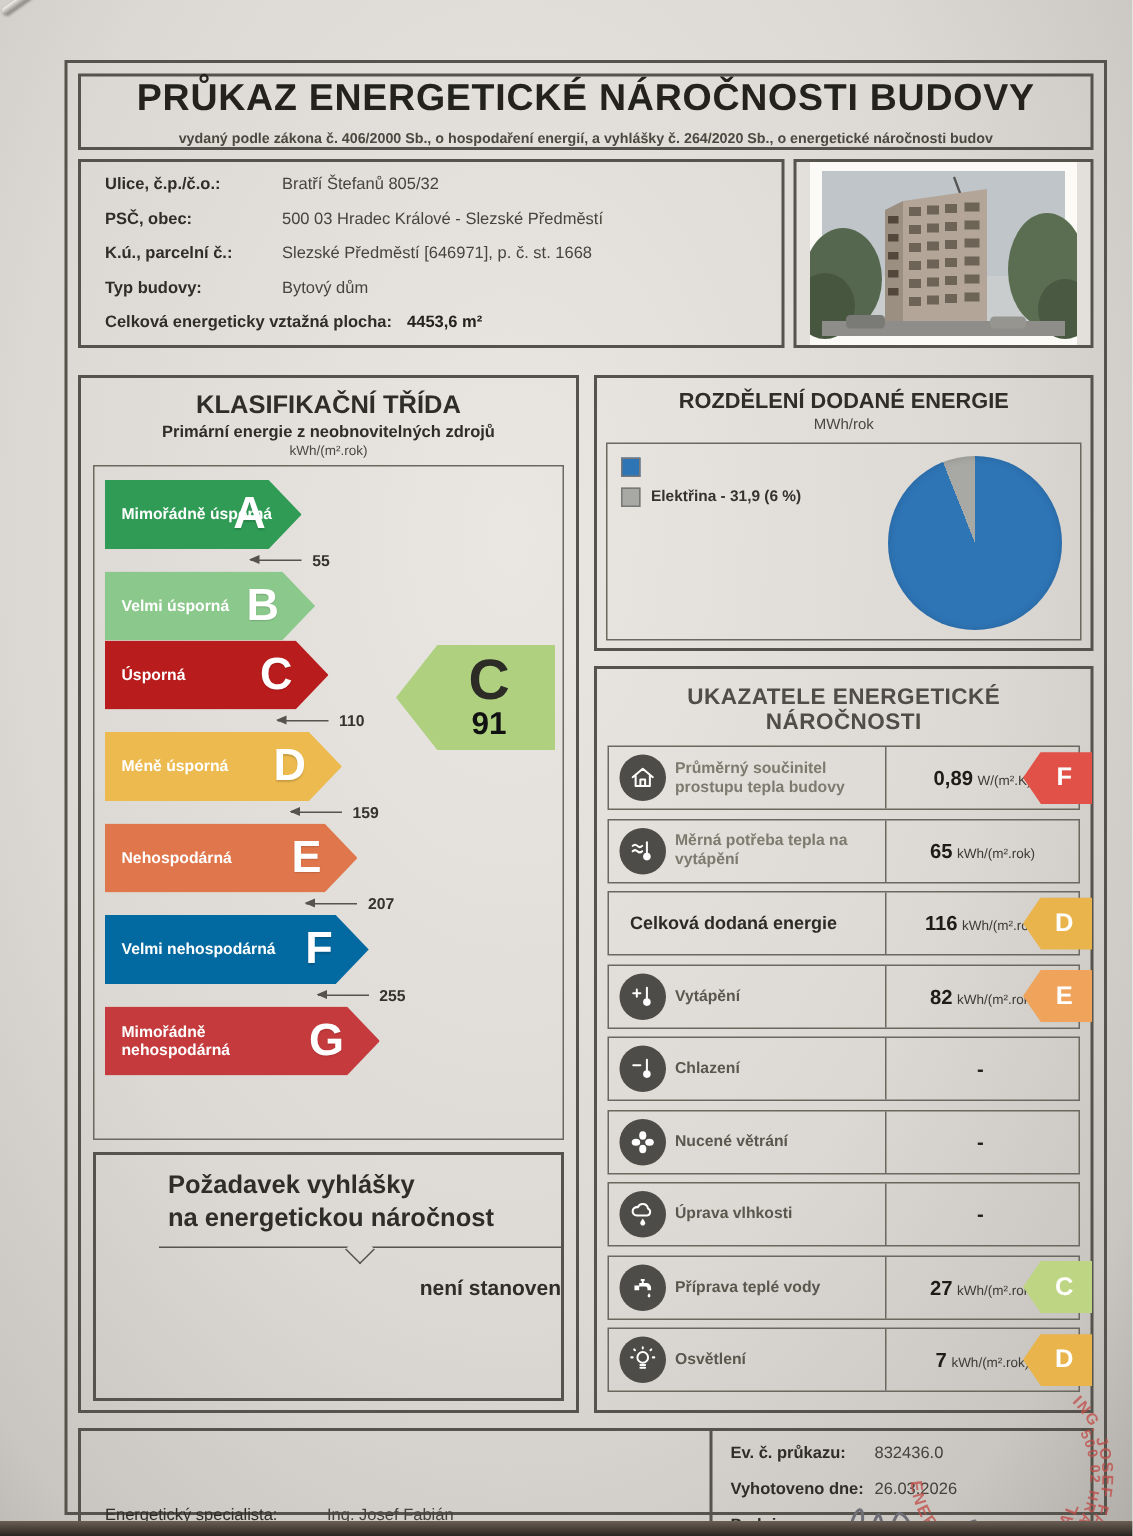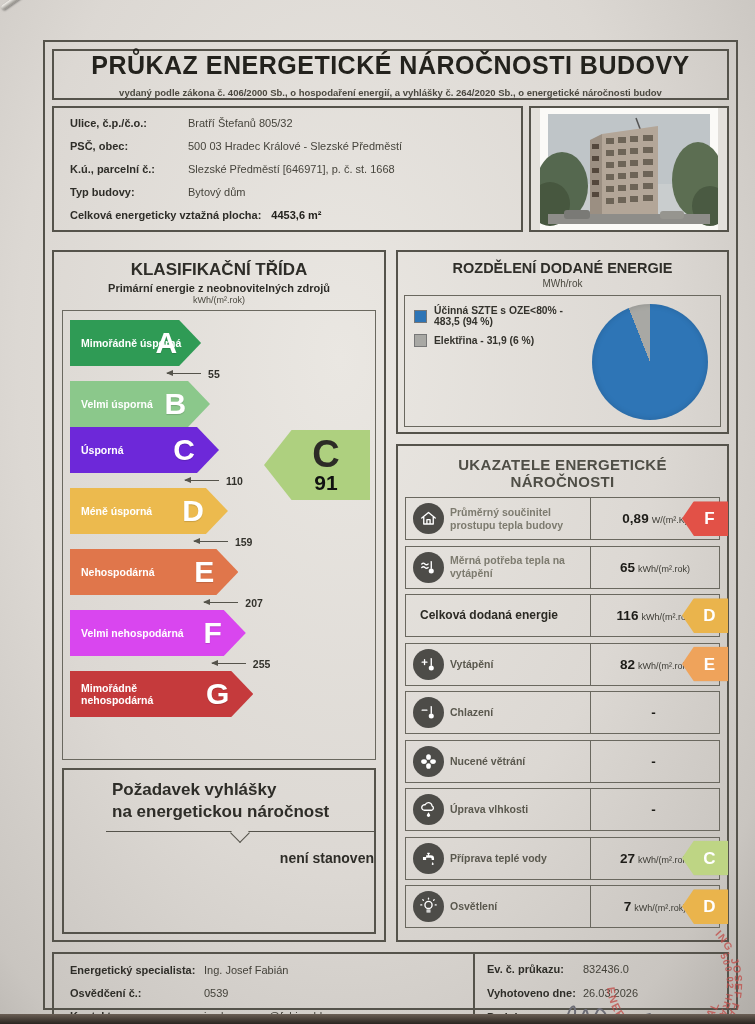--- a/index.html
+++ b/index.html
@@ -77,21 +77,21 @@
   .indrow .ival{width:128px;flex:none;text-align:center;font-size:9px;color:#3c3b34;}
   .indrow .ival b{font-size:13.5px;color:#1d1c18;margin-right:3px;}
   .classarrow{position:absolute;right:-9px;top:50%;transform:translateY(-50%);width:46px;height:35px;
     clip-path:polygon(0 50%,26% 0,100% 0,100% 100%,26% 100%);
     display:flex;align-items:center;justify-content:center;padding-left:9px;box-sizing:border-box;
     color:#fff;font-size:17px;font-weight:bold;filter:drop-shadow(0 1px 1px rgba(0,0,0,.2));}
   .footer{margin-top:10px;height:82px;flex:none;display:flex;position:relative;}
   .fcell-l{flex:1;padding:10px 16px;display:flex;flex-direction:column;justify-content:space-between;}
   .fcell-r{width:228px;flex:none;border-left:2px solid #55534b;padding:9px 12px;display:flex;flex-direction:column;justify-content:space-between;position:relative;}
   .frow{display:flex;font-size:11px;align-items:baseline;}
-  .fcell-l .lbl{font-weight:bold;width:134px;flex:none;}
+  .fcell-l .lbl{font-weight:normal;width:148px;flex:none;margin-top:40px;}
   .fcell-r .lbl{font-weight:bold;width:96px;flex:none;}
   .frow .val{color:#44423a;}
   .stamp{position:absolute;right:-26px;top:-58px;width:176px;height:176px;pointer-events:none;opacity:.78;}
   .signature{position:absolute;right:72px;bottom:2px;width:95px;height:34px;pointer-events:none;}
 </style>
 </head>
 <body>
 
 <div class="pen"></div>
 
@@ -194,21 +194,21 @@
               <span class="tnum">55</span>
             </div>
           </div>
           <div class="classrow">
             <div class="arrow" style="width: 47%; background: rgb(139, 200, 139);">
               <span class="albl">Velmi úsporná</span>
               <span class="alet">B</span>
             </div>
           </div>
           <div class="classrow">
-            <div class="arrow" style="width: 50%; background: #6d28d9;">
+            <div class="arrow" style="width: 50%; background: #b91c1c;">
               <span class="albl">Úsporná</span>
               <span class="alet">C</span>
             </div>
             <div class="thr">
               <span class="aline" style="margin-left: calc(50% - 34px);"></span>
               <span class="tnum">110</span>
             </div>
           </div>
           <div class="classrow">
             <div class="arrow" style="width: 53%; background: rgb(236, 186, 78);">
@@ -224,21 +224,21 @@
             <div class="arrow" style="width: 56.5%; background: rgb(224, 118, 75);">
               <span class="albl">Nehospodárná</span>
               <span class="alet">E</span>
             </div>
             <div class="thr">
               <span class="aline" style="margin-left: calc(56.5% - 34px);"></span>
               <span class="tnum">207</span>
             </div>
           </div>
           <div class="classrow">
-            <div class="arrow" style="width: 59%; background: #d946ef;">
+            <div class="arrow" style="width: 59%; background: #0369a1;">
               <span class="albl">Velmi nehospodárná</span>
               <span class="alet">F</span>
             </div>
             <div class="thr">
               <span class="aline" style="margin-left: calc(59% - 34px);"></span>
               <span class="tnum">255</span>
             </div>
           </div>
           <div class="classrow">
             <div class="arrow" style="width: 61.5%; background: rgb(197, 58, 60);">
@@ -262,21 +262,20 @@
     </div>
 
     <div class="rightcol">
       <div class="box piepanel">
         <div class="pp-title">ROZDĚLENÍ DODANÉ ENERGIE</div>
         <div class="pp-unit">MWh/rok</div>
         <div class="pieinner">
           <div class="legend" id="legend">
               <div class="legitem">
                 <span class="legswatch" style="background: rgb(46, 117, 182);"></span>
-                <span class="legtext">Účinná SZTE s OZE&lt;80% - 483,5 (94 %)</span>
               </div>
               <div class="legitem">
                 <span class="legswatch" style="background: rgb(168, 168, 164);"></span>
                 <span class="legtext">Elektřina - 31,9 (6 %)</span>
               </div>
             </div>
           <div class="pie" id="pie" style="background: conic-gradient(rgb(46, 117, 182) 0deg, rgb(46, 117, 182) 338.4deg, rgb(168, 168, 164) 338.4deg, rgb(168, 168, 164) 360deg);"></div>
         </div>
       </div>
       <div class="box indpanel">

